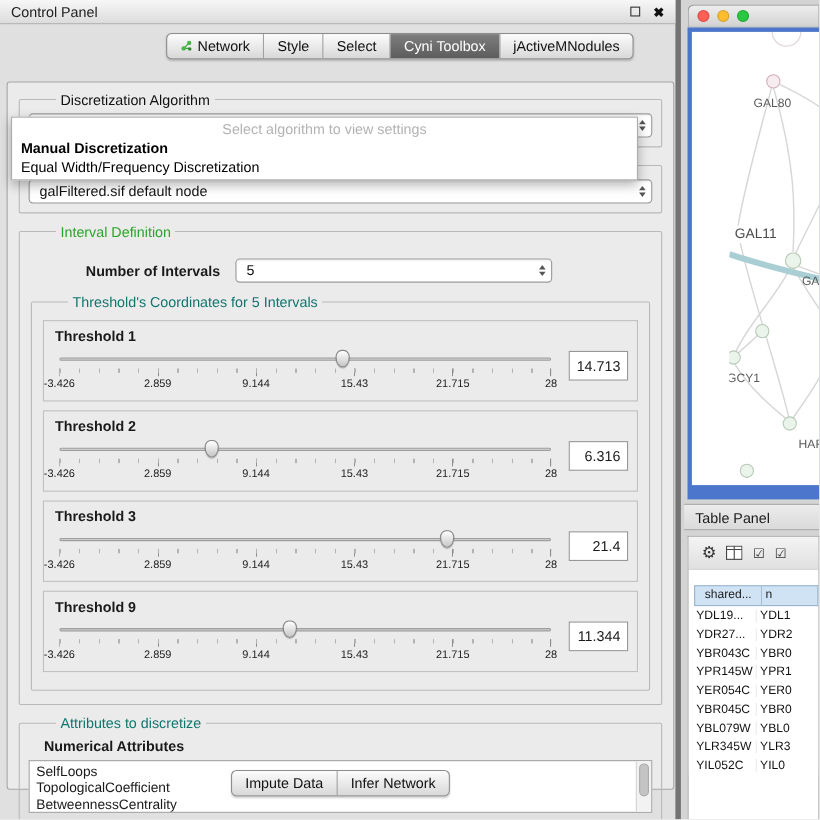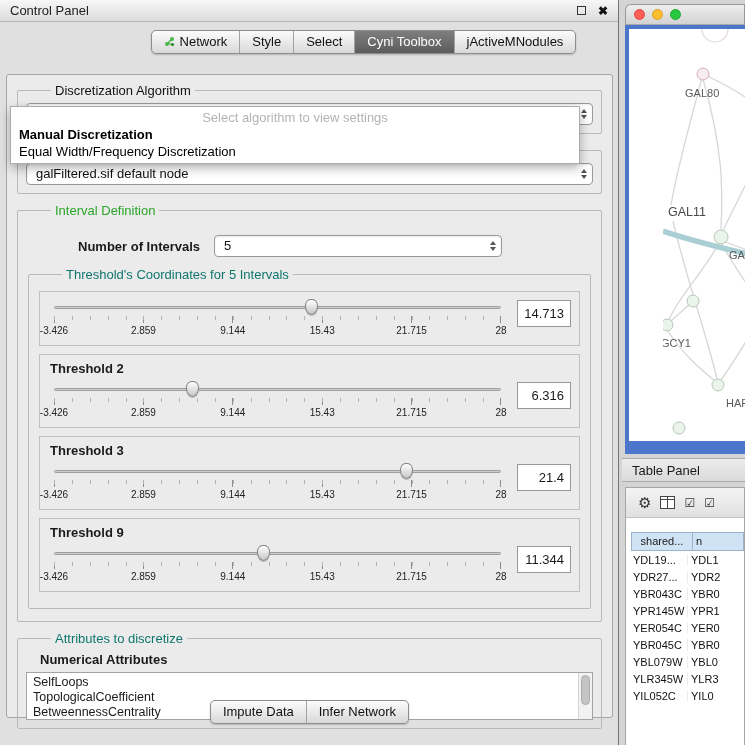--- a/index.html
+++ b/index.html
@@ -1,20 +1,20 @@
 <!DOCTYPE html>
 <html><head>
 <meta charset="utf-8">
 <style>
   * { margin:0; padding:0; box-sizing:border-box; }
   body { font-family:"Liberation Sans", sans-serif; }
   .root { position:relative; width:745px; height:745px; background:#d4d4d4; overflow:hidden; font-size:13px; color:#1a1a1a; }
 
   
-  .left { position:absolute; left:0; top:0; width:619px; height:745px; background:#e0e0e0; border-right:1px solid #737373; }
+  .left { position:absolute; left:0; top:0; width:619px; height:745px; background:#e0e0e0; border-right:5px solid #737373; }
   .titlebar { height:22px; background:linear-gradient(#f7f7f7,#dcdcdc); border-bottom:1px solid #b4b4b4; display:flex; align-items:center; padding:0 10px; }
   .titlebar .title { font-size:13px; color:#222; }
   .tb-icons { margin-left:auto; display:flex; align-items:center; gap:12px; }
   .float-sq { width:9px; height:9px; border:1.5px solid #333; display:inline-block; }
   .close-x { font-size:12px; font-weight:bold; color:#111; line-height:1; }
 
   .top-tab-row { position:absolute; left:0; top:30px; width:727px; display:flex; justify-content:center; z-index:6; }
   .seg-group { display:flex; border:1px solid #8d8d8d; border-radius:5px; overflow:hidden; background:linear-gradient(#fcfcfc,#d8d8d8); box-shadow:0 1px 2px rgba(0,0,0,.2); }
   .seg { padding:3px 12px 4px; font-size:13px; border-right:1px solid #a2a2a2; display:flex; align-items:center; gap:5px; color:#111; white-space:nowrap; }
   .seg:last-child { border-right:none; }
@@ -176,20 +176,21 @@
                 <span class="tri-up"></span>
                 <span class="tri-down"></span>
               </span>
           </div>
         </div>
 
         <fieldset style="margin:0 2px 4px;">
           <legend class="blue">Threshold's Coordinates for 5 Intervals</legend>
 
           <div class="tbox">
+            <div class="tlabel">Threshold 1</div>
             <div class="trow">
               <div class="sliderzone">
                 <div class="track"></div>
                 <div class="thumb-rail">
                     <div class="thumb" style="left: 57.7%;"></div>
                   </div>
                 <div class="ticks">
                     <div class="major"></div>
                     <div class="minor"></div>
                   </div>

